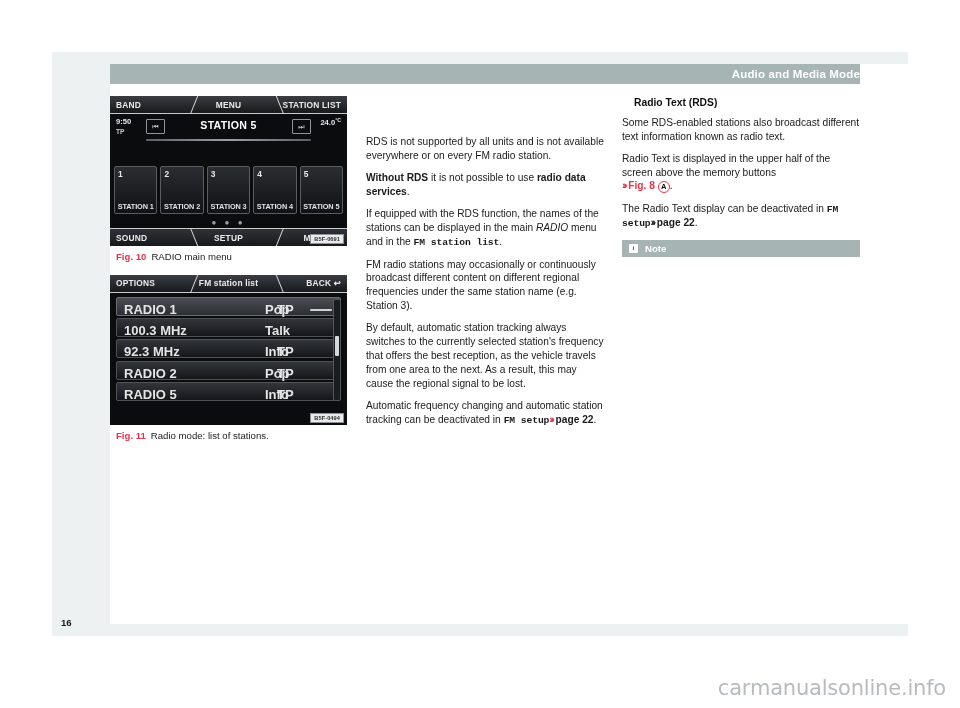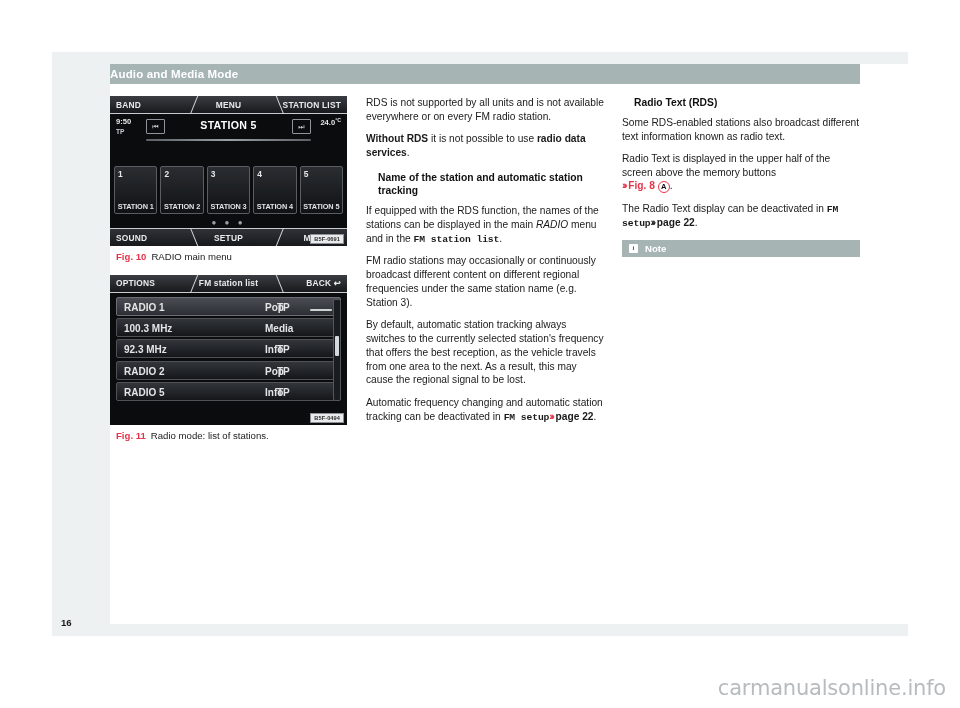--- a/index.html
+++ b/index.html
@@ -40,31 +40,31 @@
     top: 64px;
     width: 750px;
     height: 20px;
     background: #a7b4b4;
     color: #ffffff;
     font-size: 11.5px;
     font-weight: bold;
     letter-spacing: .15px;
     display: flex;
     align-items: center;
-    justify-content: flex-start;
+    justify-content: flex-end;
   }
 
   
   .col {
     position: absolute;
     top: 96px;
     width: 237px;
   }
   .col-1 { left: 110px; width: 238px; }
-  .col-2 { left: 366px; width: 238px; }
+  .col-2 { left: 366px; width: 238px; margin-top: 39px; }
   .col-3 { left: 622px; width: 238px; }
 
   
   .h1-title {
     font-size: 13px;
     font-weight: bold;
     color: #1b1b1b;
     padding: 0 0 5px 4px;
     border-bottom: 1.6px solid #e8344a;
     border-left: 1.6px solid #e8344a;
@@ -275,21 +275,21 @@
     left: 6px; right: 6px; top: 22px; bottom: 22px;
   }
   .list-row {
     height: 17px;
     margin-bottom: 2.4px;
     background: linear-gradient(#32363b, #14161a);
     border: 1px solid #4e5257;
     border-radius: 2px;
     position: relative;
     color: #e3e5e7;
-    font-size: 10px;
+    font-size: 13px;
     font-weight: bold;
   }
   .list-row.sel {
     background: linear-gradient(#4a4e54, #2b2e33);
     border-color: #6a6e74;
   }
   .lr-name { position: absolute; left: 7px; top: 4px; }
   .lr-genre { position: absolute; left: 104px; top: 4px; padding-left: 44px; }
   .lr-tp { position: absolute; left: 160px; top: 4px; }
   .lr-bar {
@@ -467,21 +467,21 @@
 
       <div class="list-wrap">
         <div class="list-row sel">
           <span class="lr-name">RADIO 1</span>
           <span class="lr-genre">Pop</span>
           <span class="lr-tp">TP</span>
           <span class="lr-bar"></span>
         </div>
         <div class="list-row">
           <span class="lr-name">100.3 MHz</span>
-          <span class="lr-genre">Media</span>
+          <span class="lr-genre">Talk</span>
           <span class="lr-tp"></span>
         </div>
         <div class="list-row">
           <span class="lr-name">92.3 MHz</span>
           <span class="lr-genre">Info</span>
           <span class="lr-tp">TP</span>
         </div>
         <div class="list-row">
           <span class="lr-name">RADIO 2</span>
           <span class="lr-genre">Pop</span>
@@ -508,21 +508,20 @@
 
 </div>
 
 <div class="col col-2">
 
   <p class="body">RDS is not supported by all units and is not available everywhere or on every FM radio station.</p>
 
 
   <p class="body"><span class="b">Without RDS</span><span> it is not possible to use </span><span class="b">radio data services</span><span>.</span></p>
 
-  <div class="h2-title">Name of the station and automatic station tracking</div>
 
   <p class="body"><span>If equipped with the RDS function, the names of the stations can be displayed in the main </span><span class="i">RADIO</span><span> menu and in the </span><span class="mono">FM station list</span><span>.</span></p>
 
   <p class="body">FM radio stations may occasionally or continuously broadcast different content on different regional frequencies under the same station name (e.g. Station 3).</p>
 
   <p class="body">By default, automatic station tracking always switches to the currently selected station's frequency that offers the best reception, as the vehicle travels from one area to the next. As a result, this may cause the regional signal to be lost.</p>
 
   <p class="body"><span>Automatic frequency changing and automatic station tracking can be deactivated in </span><span class="mono">FM setup</span><span class="arrows">›››</span> <span class="b">page 22</span><span>.</span></p>
 </div>
 

